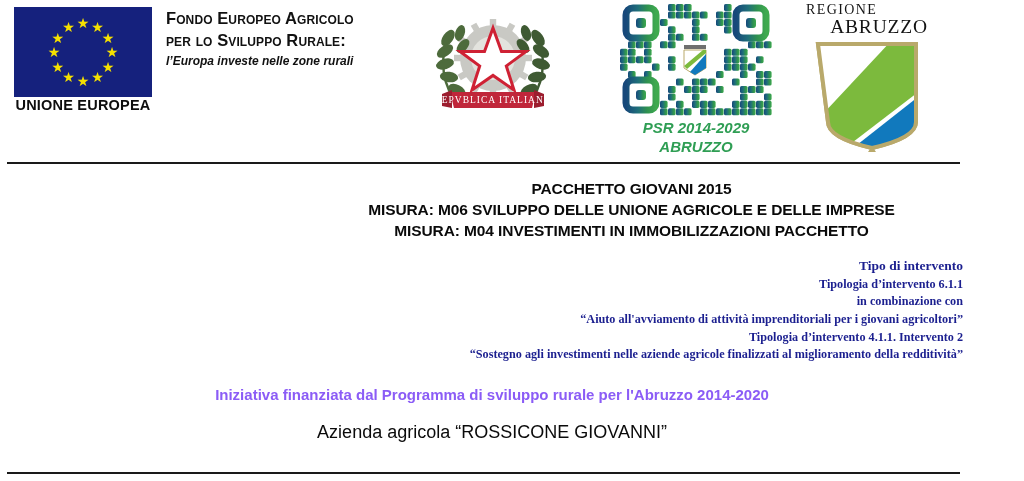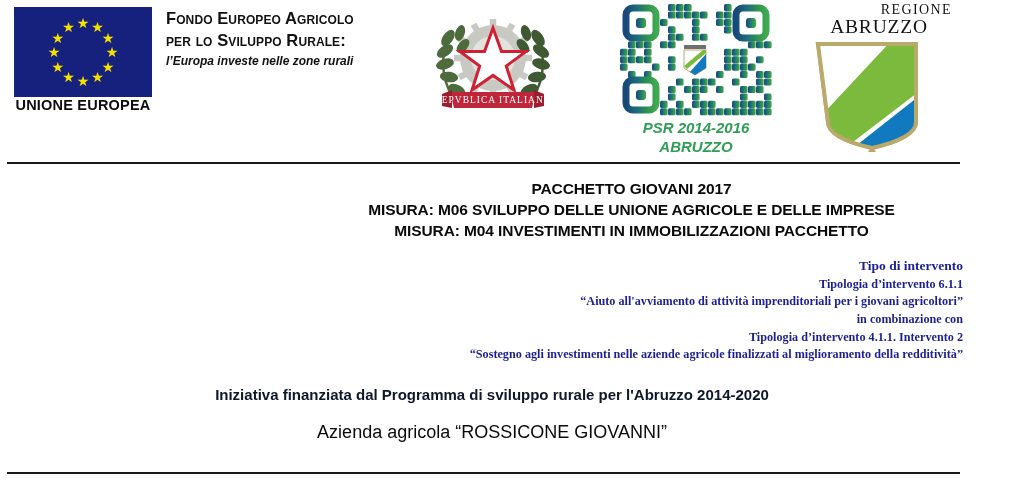--- a/index.html
+++ b/index.html
@@ -48,21 +48,21 @@
   .psr-block{position:absolute;left:620px;top:4px;width:160px;}
   .psr-qr{width:152px;height:112px;position:relative;}
   .psr-cap{
     text-align:center;font-style:italic;font-weight:bold;
     color:#2f9e54;font-size:15px;line-height:1.28;margin-top:2px;width:152px;
   }
 
   
   .reg-block{position:absolute;left:806px;top:2px;width:150px;}
   .reg-t1{
-    text-align:right;font-family:"Liberation Serif",serif;
+    text-align:left;font-family:"Liberation Serif",serif;
     font-size:14px;letter-spacing:1.4px;color:#141414;width:146px;
   }
   .reg-t2{
     text-align:center;font-family:"Liberation Serif",serif;
     font-size:19.5px;letter-spacing:.8px;color:#141414;width:146px;margin-top:-2px;
   }
   .reg-shield{width:146px;height:112px;margin-top:2px;}
 
   
   .rule{position:absolute;left:7px;width:953px;height:0;border-top:2.2px solid #1a1a1a;}
@@ -83,21 +83,21 @@
   }
   .interv-block .head{
     font-weight:bold;font-size:13.5px;color:#1b1f8f;line-height:1.45;
   }
   .interv-block .ln{
     font-weight:bold;font-size:12.2px;color:#1b1f8f;line-height:1.45;
   }
 
   .fin-line{
     position:absolute;left:62px;top:386px;width:860px;text-align:center;
-    font-weight:bold;font-size:15px;color:#0f172a;letter-spacing:0px;
+    font-weight:bold;font-size:15px;color:#8b5cf6;letter-spacing:0px;
   }
   .farm-line{
     position:absolute;left:62px;top:422px;width:860px;text-align:center;
     font-weight:normal;font-size:18px;color:#0a0a0a;
   }
 </style>
 </head>
 <body>
 
 <div class="page">
@@ -311,21 +311,21 @@
           <rect x="61" y="40" width="28" height="32" fill="#ffffff"></rect>
           <g transform="translate(61,40)">
             <path d="M3 6 L25 6 L25 24 L14 31 L3 24 Z" fill="#ffffff" stroke="#b9a96b" stroke-width="1"></path>
             <path d="M3 22 L22 6 L25 6 L25 9 L6 25 Z" fill="#7cba3d"></path>
             <path d="M25 10 L25 24 L14 31 L9 28 Z" fill="#1179bd"></path>
             <rect x="3" y="1" width="22" height="4" fill="#6f6f6f"></rect>
           </g>
         </svg>
       </div>
       <div class="psr-cap">
-        <div>PSR 2014-2016</div>
+        <div>PSR 2014-2029</div>
         <div>ABRUZZO</div>
       </div>
     </div>
 
     <div class="reg-block">
       <div class="reg-t1">REGIONE</div>
       <div class="reg-t2">ABRUZZO</div>
       <div class="reg-shield">
         <svg viewBox="0 0 146 112" width="146" height="112">
           <path d="M16 4 L114 4 L114 82 Q114 98 70 108 Q26 98 26 82 Z" transform="translate(-4,0)" fill="#ffffff" stroke="#b9a96b" stroke-width="4"></path>
@@ -341,30 +341,30 @@
           <path d="M66 106 L62 112 L70 112 Z" fill="#b9a96b"></path>
         </svg>
       </div>
     </div>
   </div>
 
   <div class="rule rule-top"></div>
   <div class="rule rule-bottom"></div>
 
   <div class="title-block">
-    <div>PACCHETTO GIOVANI 2017</div>
+    <div>PACCHETTO GIOVANI 2015</div>
     <div>MISURA: M06 SVILUPPO DELLE UNIONE AGRICOLE E DELLE IMPRESE</div>
     <div>MISURA: M04 INVESTIMENTI IN IMMOBILIZZAZIONI PACCHETTO</div>
   </div>
 
   <div class="interv-block">
     <div class="head">Tipo di intervento</div>
     <div class="ln">Tipologia d’intervento 6.1.1</div>
+    <div class="ln">in combinazione con</div>
     <div class="ln">“Aiuto all'avviamento di attività imprenditoriali per i giovani agricoltori”</div>
-    <div class="ln">in combinazione con</div>
     <div class="ln">Tipologia d’intervento 4.1.1. Intervento 2</div>
     <div class="ln">“Sostegno agli investimenti nelle aziende agricole finalizzati al miglioramento della redditività”</div>
   </div>
 
   <div class="fin-line">Iniziativa finanziata dal Programma di sviluppo rurale per l'Abruzzo 2014-2020</div>
   <div class="farm-line">Azienda agricola “ROSSICONE GIOVANNI”</div>
 
 </div>
 
 </body></html>

